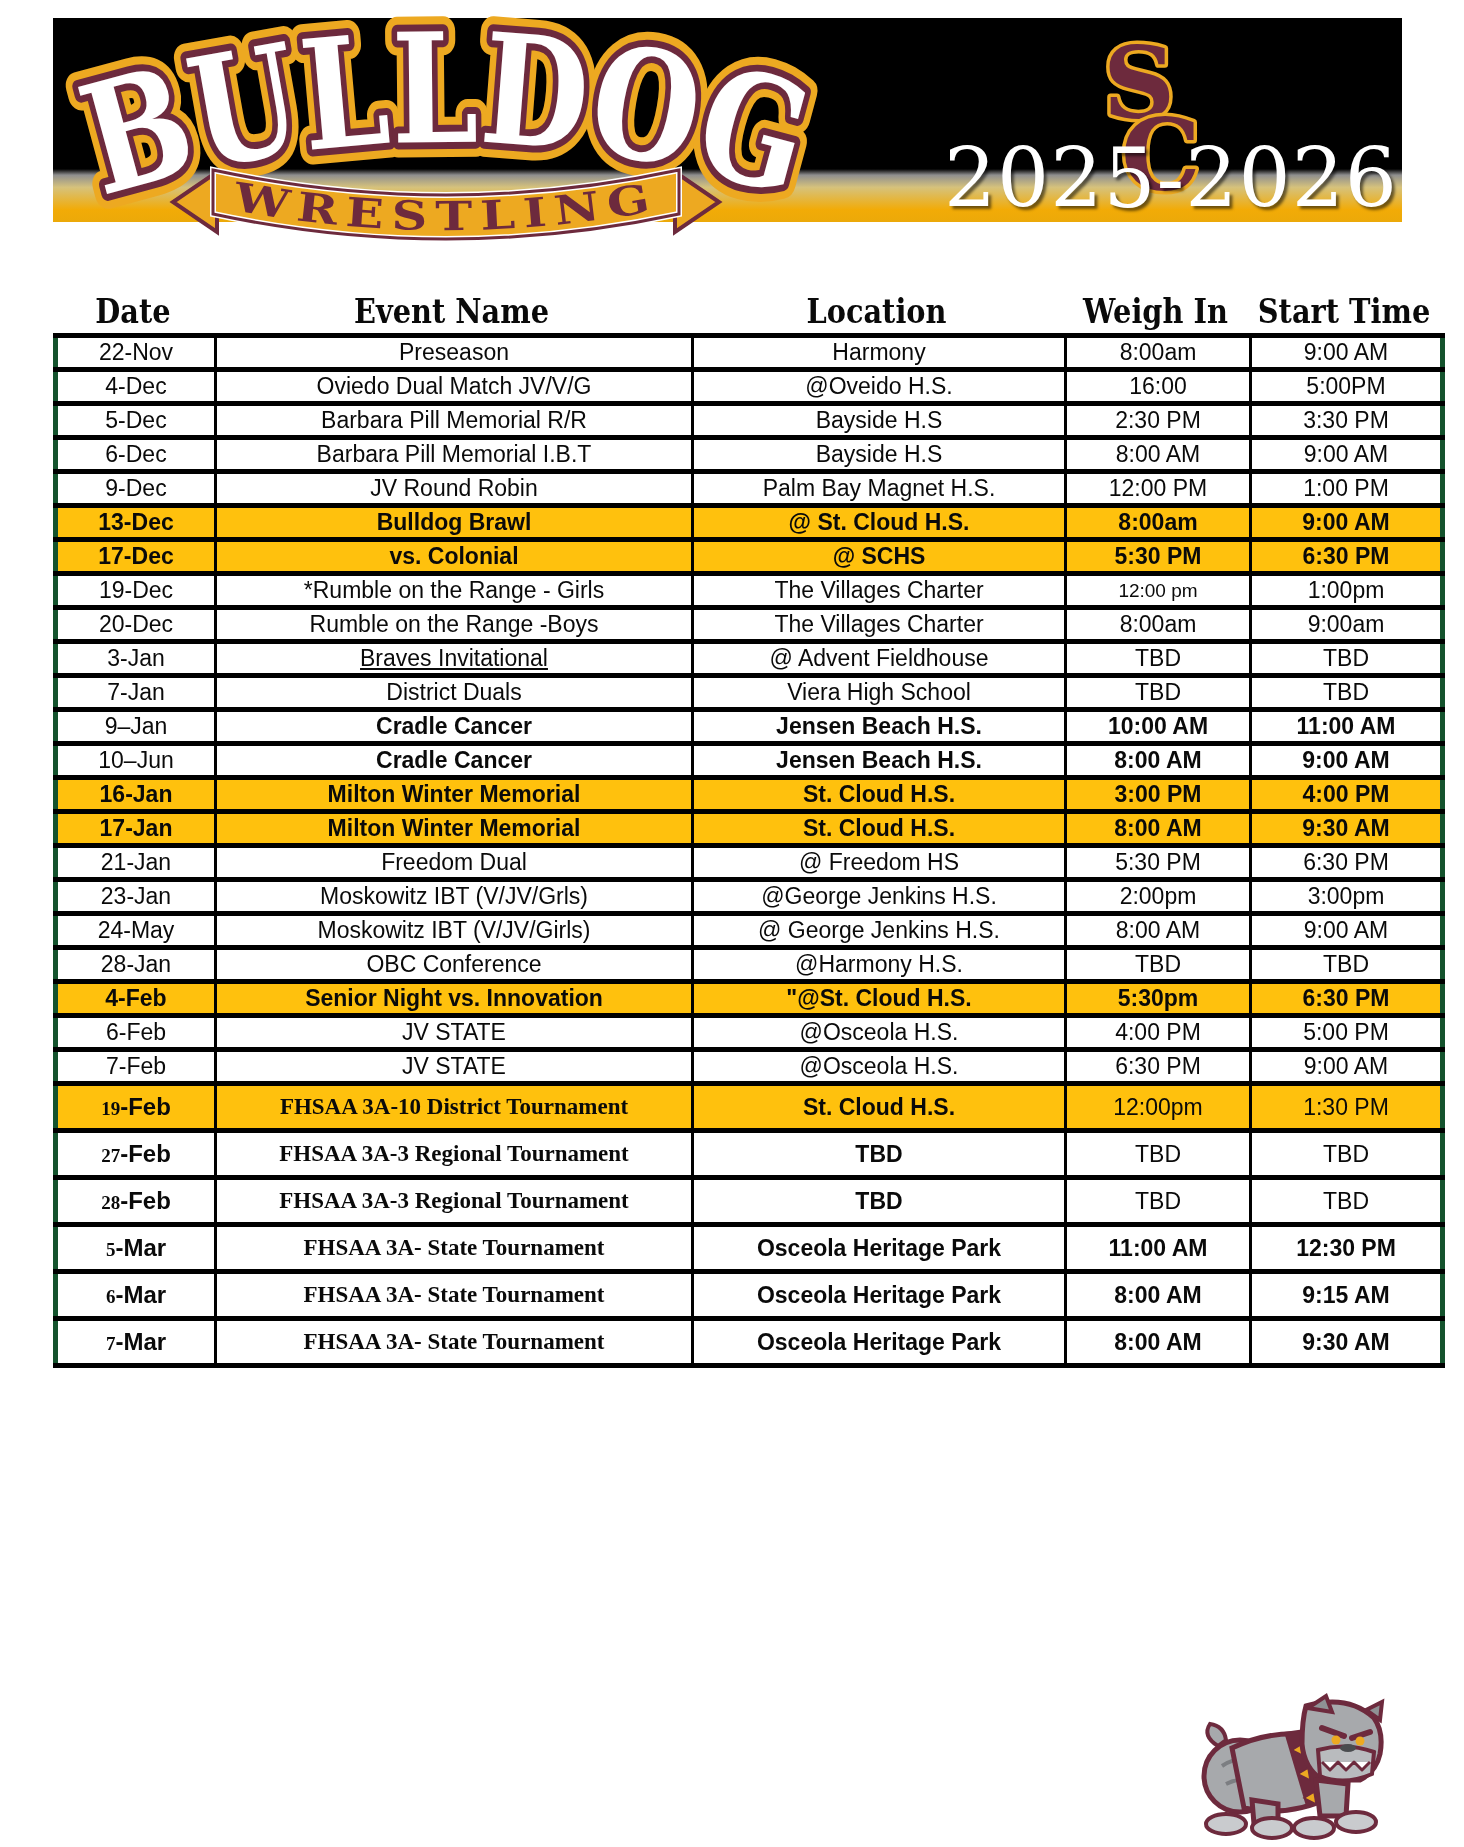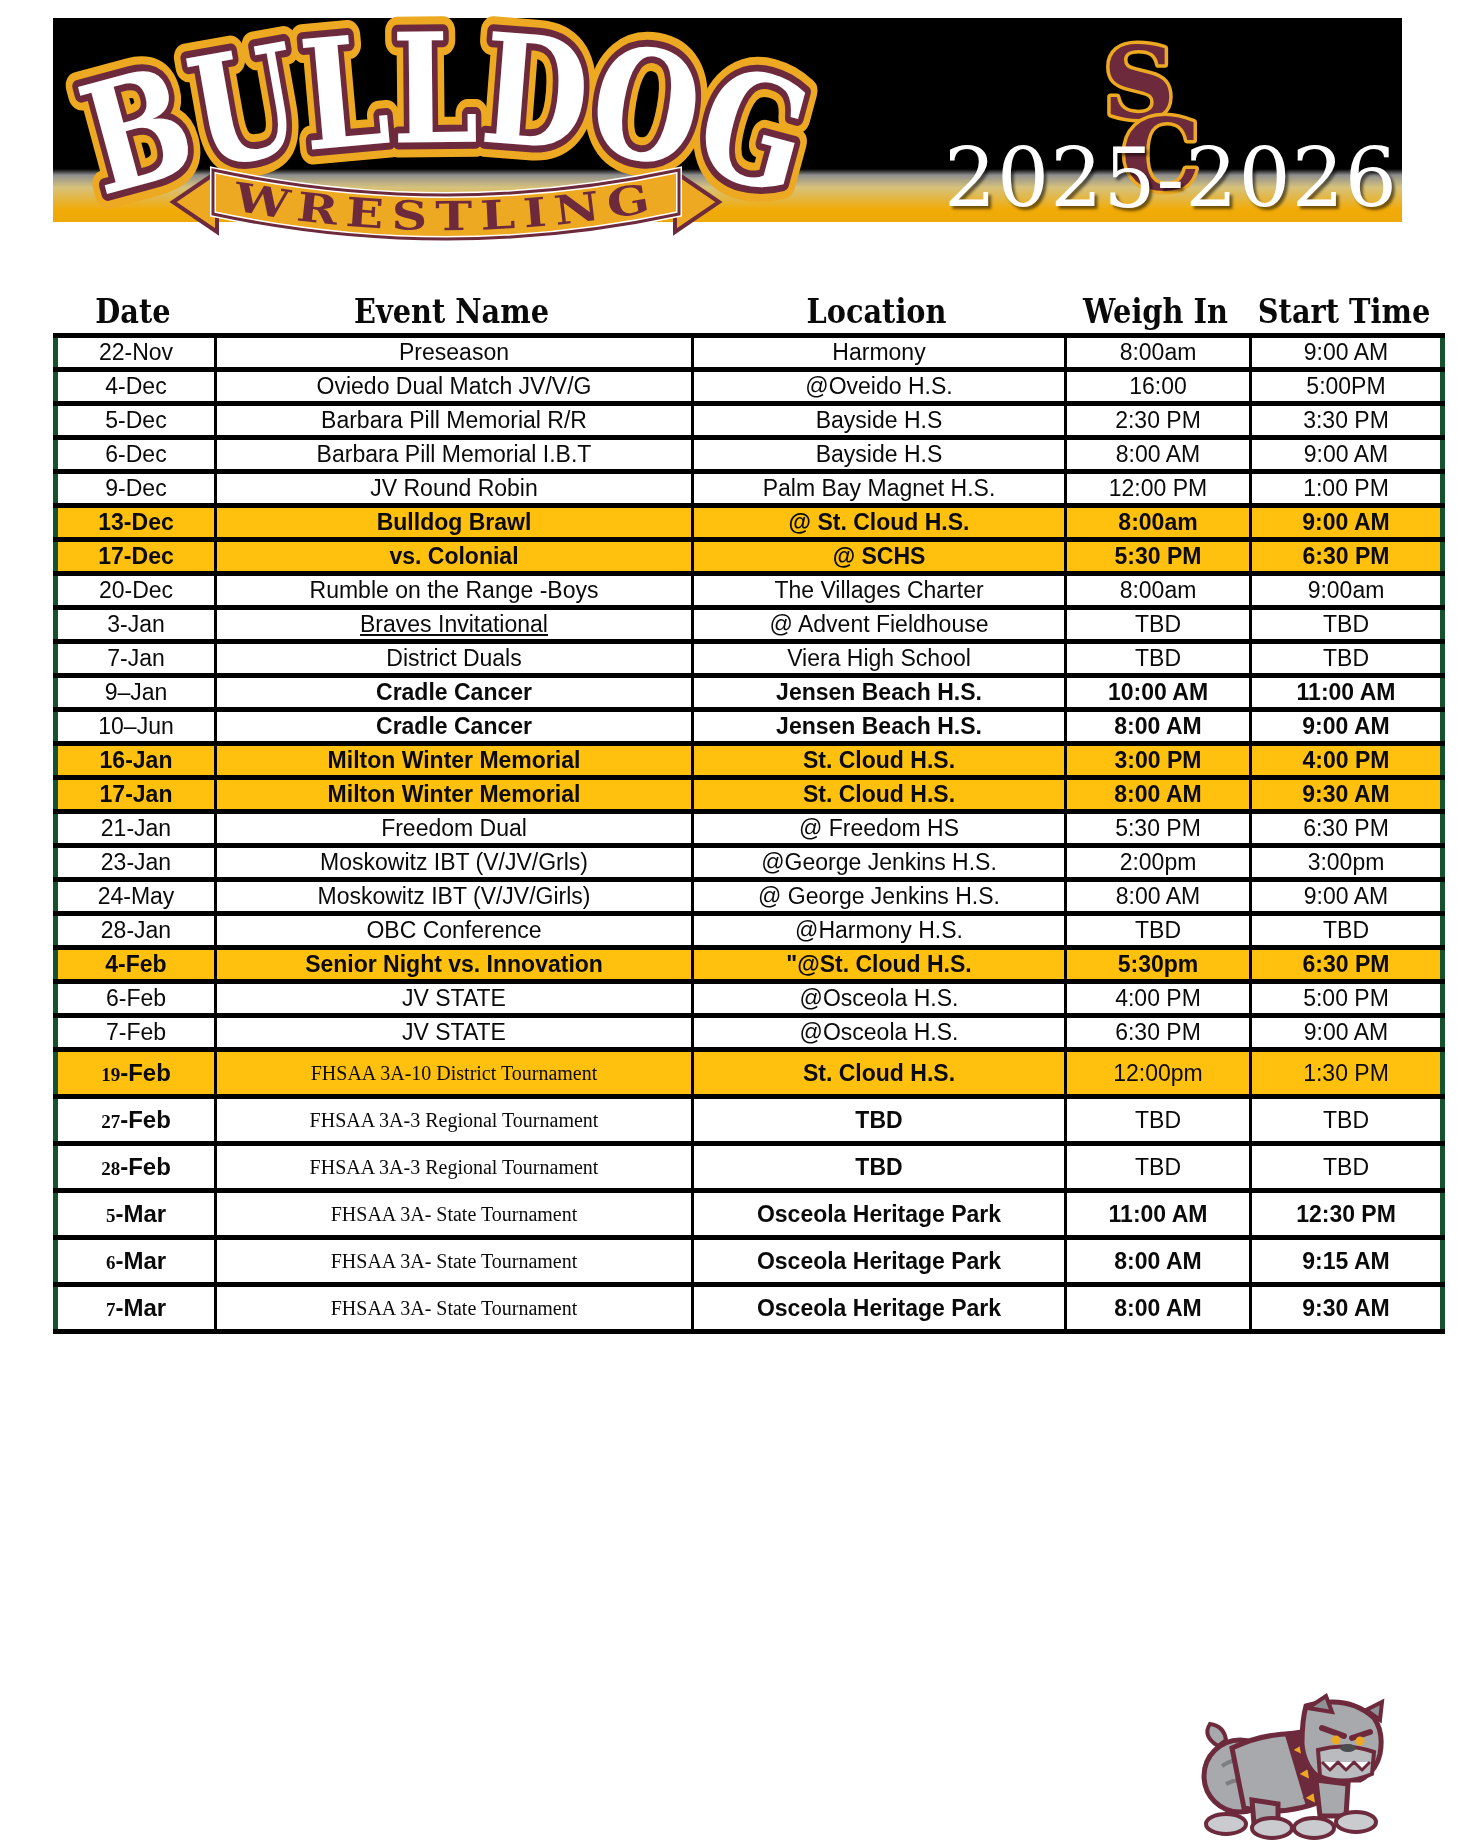--- a/index.html
+++ b/index.html
@@ -34,21 +34,21 @@
   td{border-left:3px solid #000;border-right:3px solid #000;
      border-top:5px solid #000;border-bottom:5px solid #000;
      height:29px;padding:0 4px;text-align:center;vertical-align:middle;
      font-size:23px;line-height:1.05;white-space:nowrap;overflow:hidden;}
   tr.tall td{height:42px;}
   tr.hl td{background:#ffc10d;}
   tr.b td{font-weight:800;}
   tr.semi td{font-weight:700;margin-top:22px;}
   tr.semi td.c-date{font-weight:400;}
   tr.weigh-small td.c-weigh{font-size:19px;}
-  tr.serif-event td.c-event{font-family:"Liberation Serif",serif;font-weight:400;font-size:20px;}
+  tr.serif-event td.c-event{font-family:"Liberation Serif",serif;font-weight:700;font-size:23px;}
   tr.loc-bold td.c-loc{font-weight:800;}
   tr.time-bold td.c-weigh,tr.time-bold td.c-start{font-weight:700;}
   tr.date-mixed td.c-date .dnum{font-family:"Liberation Serif",serif;font-size:19px;font-weight:700;}
   tr.date-mixed td.c-date .dmon{font-weight:800;font-size:24px;}
   td.c-event .u{text-decoration:underline;}
 
   
   .mascot{position:absolute;left:1188px;top:1688px;}
 </style>
 </head>
@@ -153,20 +153,27 @@
             <td class="c-weigh">8:00am</td>
             <td class="c-start">9:00 AM</td>
           </tr>
           <tr class="hl b">
             <td class="c-date">17-Dec</td>
             <td class="c-event">vs. Colonial</td>
             <td class="c-loc">@ SCHS</td>
             <td class="c-weigh">5:30 PM</td>
             <td class="c-start">6:30 PM</td>
           </tr>
+          <tr class="weigh-small">
+            <td class="c-date">19-Dec</td>
+            <td class="c-event">*Rumble on the Range - Girls</td>
+            <td class="c-loc">The Villages Charter</td>
+            <td class="c-weigh">12:00 pm</td>
+            <td class="c-start">1:00pm</td>
+          </tr>
           <tr class="">
             <td class="c-date">20-Dec</td>
             <td class="c-event">Rumble on the Range -Boys</td>
             <td class="c-loc">The Villages Charter</td>
             <td class="c-weigh">8:00am</td>
             <td class="c-start">9:00am</td>
           </tr>
           <tr class="">
             <td class="c-date">3-Jan</td>
             <td class="c-event"><span class="u">Braves Invitational</span></td>

